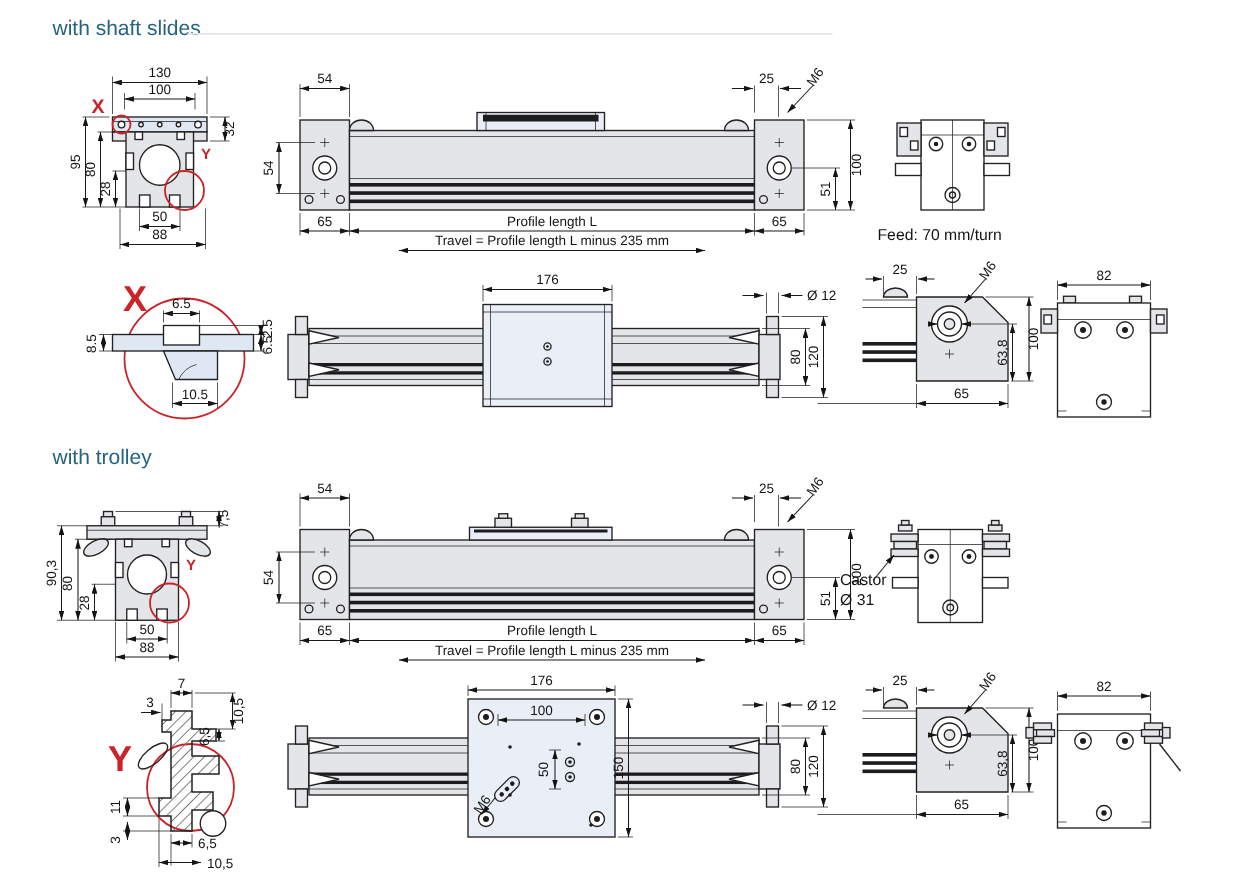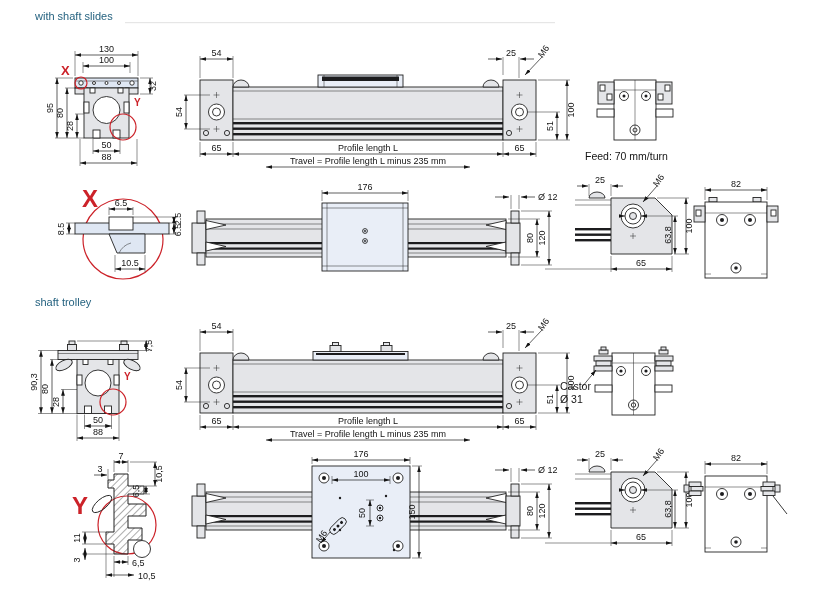--- a/index.html
+++ b/index.html
@@ -1,37 +1,37 @@
 <!DOCTYPE html>
 <html><head>
 <meta charset="utf-8">
 <style>
   html,body{margin:0;padding:0;background:#fff}
   body{width:822px;height:589px;position:relative;font-family:"Liberation Sans",sans-serif;overflow:hidden}
-  .heading{position:absolute;color:#266380;font-size:11px;font-weight:normal}
+  .heading{position:absolute;color:#266380;font-size:14px;font-weight:normal}
   svg{position:absolute;top:0;left:0}
   .t{font:9px "Liberation Sans",sans-serif;fill:#141414}
   .note{font:10.5px "Liberation Sans",sans-serif;fill:#141414}
   .redt{fill:#cc2229;font-weight:bold;font-family:"Liberation Sans",sans-serif}
   .metal{fill:#e4e5e8;stroke:#222;stroke-width:0.9}
   .blue{fill:#dfe7f3;stroke:#222;stroke-width:0.9}
   .lite{fill:#e9eef7;stroke:#222;stroke-width:0.9}
   .white{fill:#fff;stroke:#222;stroke-width:0.9}
   .dark{fill:#1c1c1e;stroke:none}
   .ln{fill:none;stroke:#222;stroke-width:0.9}
   .thin{fill:none;stroke:#222;stroke-width:0.5}
   .dim{fill:none;stroke:#1a1a1a;stroke-width:0.7}
   .red{fill:none;stroke:#cc2229;stroke-width:1.2}
   .hatchshape{fill:url(#hatch);stroke:#222;stroke-width:1}
 </style>
 </head>
 <body>
 
 <div class="heading" style="left:35px;top:10px">with shaft slides</div>
-<div class="heading" style="left:35px;top:296px">shaft trolley</div>
+<div class="heading" style="left:35px;top:296px">with trolley</div>
 
 <svg width="822" height="589" viewBox="0 0 822 589">
 <defs>
   <marker id="ar" viewBox="0 0 10 6" refX="10" refY="3" markerWidth="9" markerHeight="5.4" orient="auto-start-reverse">
         <path d="M0,0 L10,3 L0,6 Z" fill="#141414"></path>
       </marker>
   <pattern id="hatch" width="5" height="5" patternUnits="userSpaceOnUse" patternTransform="rotate(45)">
         <line x1="0" y1="0" x2="0" y2="5" stroke="#666" stroke-width="1.1"></line>
       </pattern>
 </defs>

